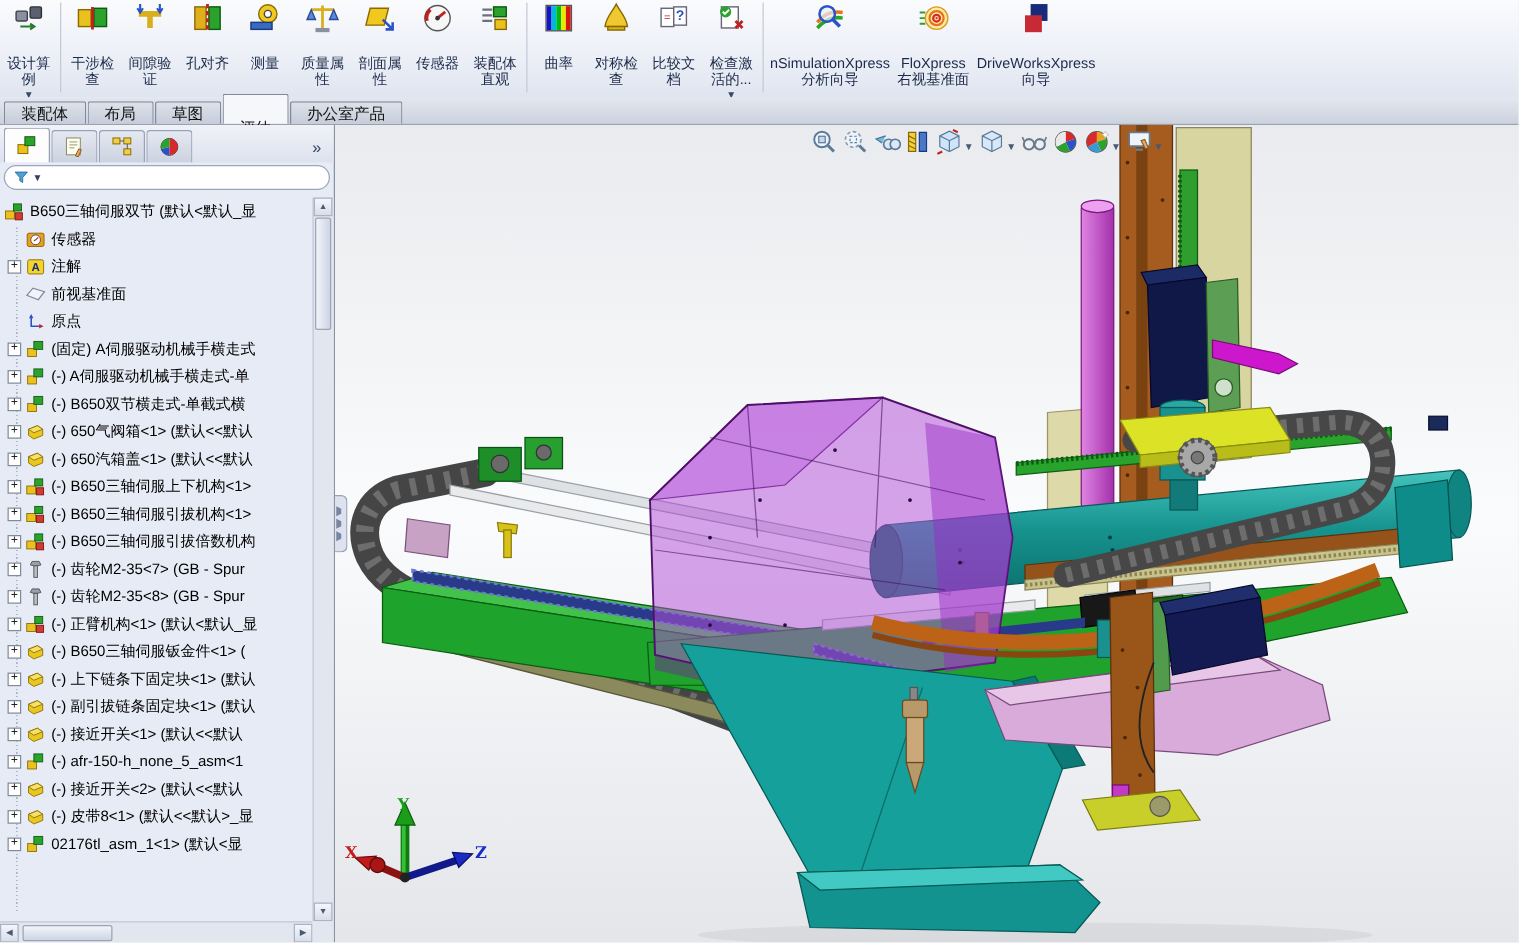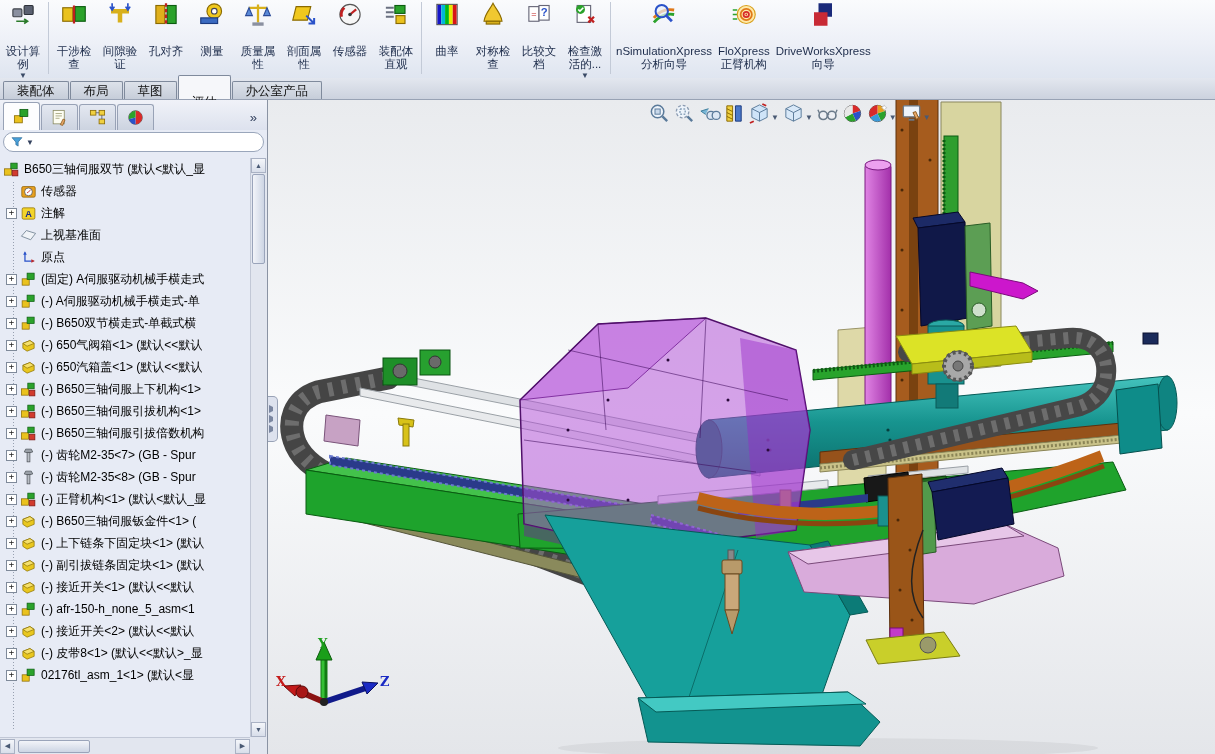--- a/index.html
+++ b/index.html
@@ -189,21 +189,21 @@
               <line x1="14" y1="13" x2="19" y2="18" stroke="#2a52c9" stroke-width="2.5"></line>
             </svg><span class="rlabel">nSimulationXpress
 分析向导</span></div>
           <div class="rbtn"><svg viewBox="0 0 24 24">
               <path d="M2 8 h4 M2 12 h4 M2 16 h4" stroke="#2ba22b" stroke-width="1.4"></path>
               <circle cx="14" cy="12" r="8" fill="#ffe9a8" stroke="#d8a01c"></circle>
               <circle cx="14" cy="12" r="5" fill="none" stroke="#e07818" stroke-width="1.6"></circle>
               <circle cx="14" cy="12" r="2.4" fill="none" stroke="#d82a2a" stroke-width="1.6"></circle>
               <circle cx="14" cy="12" r="0.8" fill="#d82a2a"></circle>
             </svg><span class="rlabel">FloXpress
-正臂机构</span></div>
+右视基准面</span></div>
           <div class="rbtn"><svg viewBox="0 0 24 24">
               <rect x="8" y="2" width="12" height="12" fill="#1a2a7a"></rect>
               <rect x="4" y="10" width="12" height="12" fill="#c82a35"></rect>
             </svg><span class="rlabel">DriveWorksXpress
 向导</span></div>
         </div>
       </div>
   </div>
 
   <div id="tabstrip">
@@ -279,21 +279,21 @@
             <svg viewBox="0 0 24 24">
               <rect x="3" y="4" width="18" height="16" rx="2" fill="#f3d42a" stroke="#8a6a00"></rect>
               <text x="12" y="17" font-size="13" font-weight="bold" text-anchor="middle" fill="#1a2a8a">A</text>
             </svg>
             <span class="tlabel">注解</span>
           </div>
           <div class="trow noexp">
             <svg viewBox="0 0 24 24">
               <polygon points="2,13 9,5 22,9 15,18" fill="#f2f5f8" fill-opacity=".8" stroke="#7a8a9a" stroke-width="1.3"></polygon>
             </svg>
-            <span class="tlabel">上视基准面</span>
+            <span class="tlabel">前视基准面</span>
           </div>
           <div class="trow noexp">
             <svg viewBox="0 0 24 24">
               <path d="M7 5 v12 h12" fill="none" stroke="#2a52c9" stroke-width="1.8"></path>
               <path d="M4.5 8 L7 3 l2.5 5 z" fill="#2a52c9"></path>
               <path d="M16 14.5 L21 17 l-5 2.5 z" fill="#c02a2a"></path>
             </svg>
             <span class="tlabel">原点</span>
           </div>
           <div class="trow">

